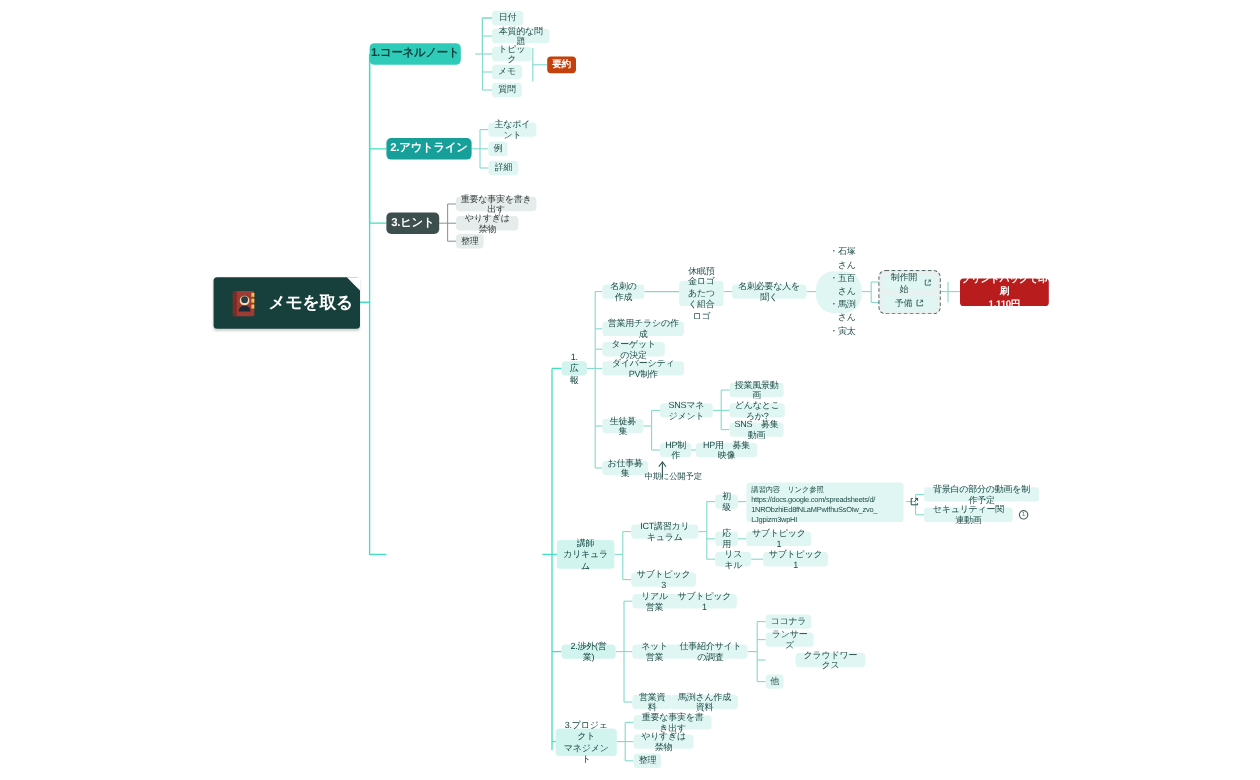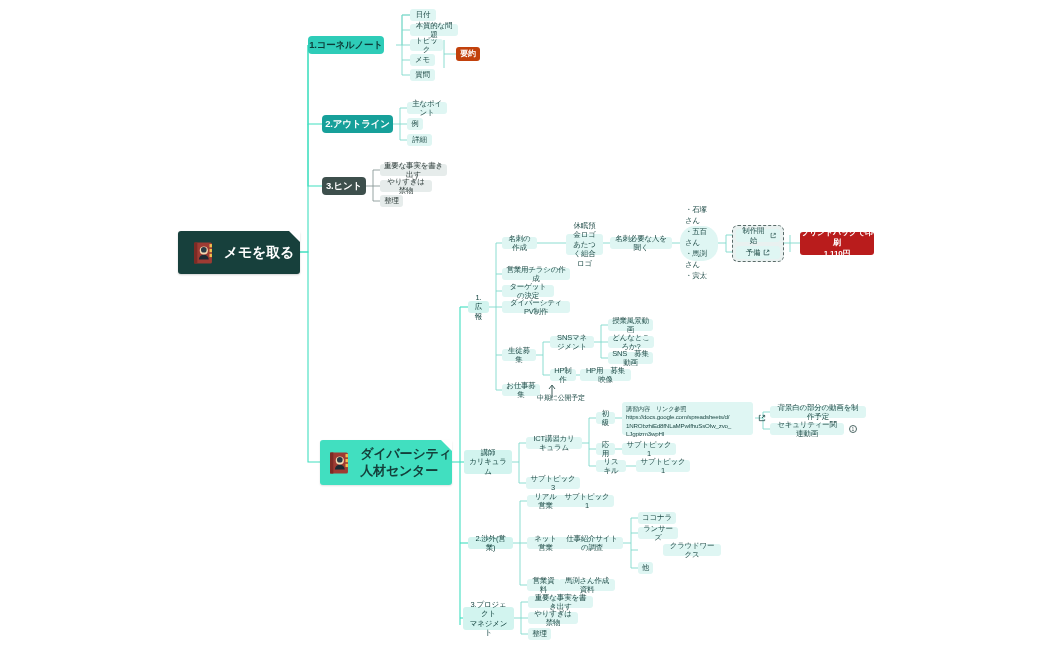--- a/index.html
+++ b/index.html
@@ -142,21 +142,21 @@
     align-items: flex-start;
     line-height: 1.35;
     word-break: break-all;
   }
   .chip-list {
     background: #dff6f3;
     color: #1f4b47;
     font-size: 7.5px;
     border-radius: 15px;
     padding: 3px 5px;
-    text-align: left;
+    text-align: right;
     justify-content: flex-start;
     line-height: 1.45;
   }
   .note-anno {
     color: #1f4b47;
     font-size: 7px;
     background: transparent;
   }
   .dashed-group {
     position: absolute;
@@ -336,35 +336,20 @@
       <rect x="24" y="5" width="3" height="4" fill="#f2c14e"></rect>
       <rect x="24" y="11" width="3" height="4" fill="#f2c14e"></rect>
       <rect x="24" y="17" width="3" height="4" fill="#f2c14e"></rect>
       <circle cx="17" cy="13" r="5" fill="#f4d9b0"></circle>
       <path d="M11 24c0-4 3-6 6-6s6 2 6 6z" fill="#1d2a33"></path>
       <circle cx="17" cy="12" r="3.5" fill="#2a3a45"></circle>
     </svg>
     <span class="rootlabel">メモを取る</span>
   </div>
 
-  <div class="node root-mint" style="left:320px; top:440px; width:132px; height:45px;">
-    <div class="fold"></div>
-    <svg class="bookicon" viewBox="0 0 32 32">
-      <rect x="5" y="3" width="22" height="26" rx="2" fill="#9e3b33"></rect>
-      <rect x="5" y="3" width="4" height="26" fill="#7d2b25"></rect>
-      <rect x="24" y="5" width="3" height="4" fill="#f2c14e"></rect>
-      <rect x="24" y="11" width="3" height="4" fill="#f2c14e"></rect>
-      <rect x="24" y="17" width="3" height="4" fill="#f2c14e"></rect>
-      <circle cx="17" cy="13" r="5" fill="#f4d9b0"></circle>
-      <path d="M11 24c0-4 3-6 6-6s6 2 6 6z" fill="#1d2a33"></path>
-      <circle cx="17" cy="12" r="3.5" fill="#2a3a45"></circle>
-    </svg>
-    <span class="rootlabel">ダイバーシティ
-人材センター</span>
-  </div>
 
   <div class="node pill-teal" style="left:308px; top:36px; width:76px; height:18px;">
     <span>1.コーネルノート</span>
   </div>
   <div class="node chip" style="left:410px; top:9px; width:26px; height:12px;">
     <span>日付</span>
   </div>
   <div class="node chip" style="left:410px; top:24px; width:48px; height:12px;">
     <span>本質的な問題</span>
   </div>

